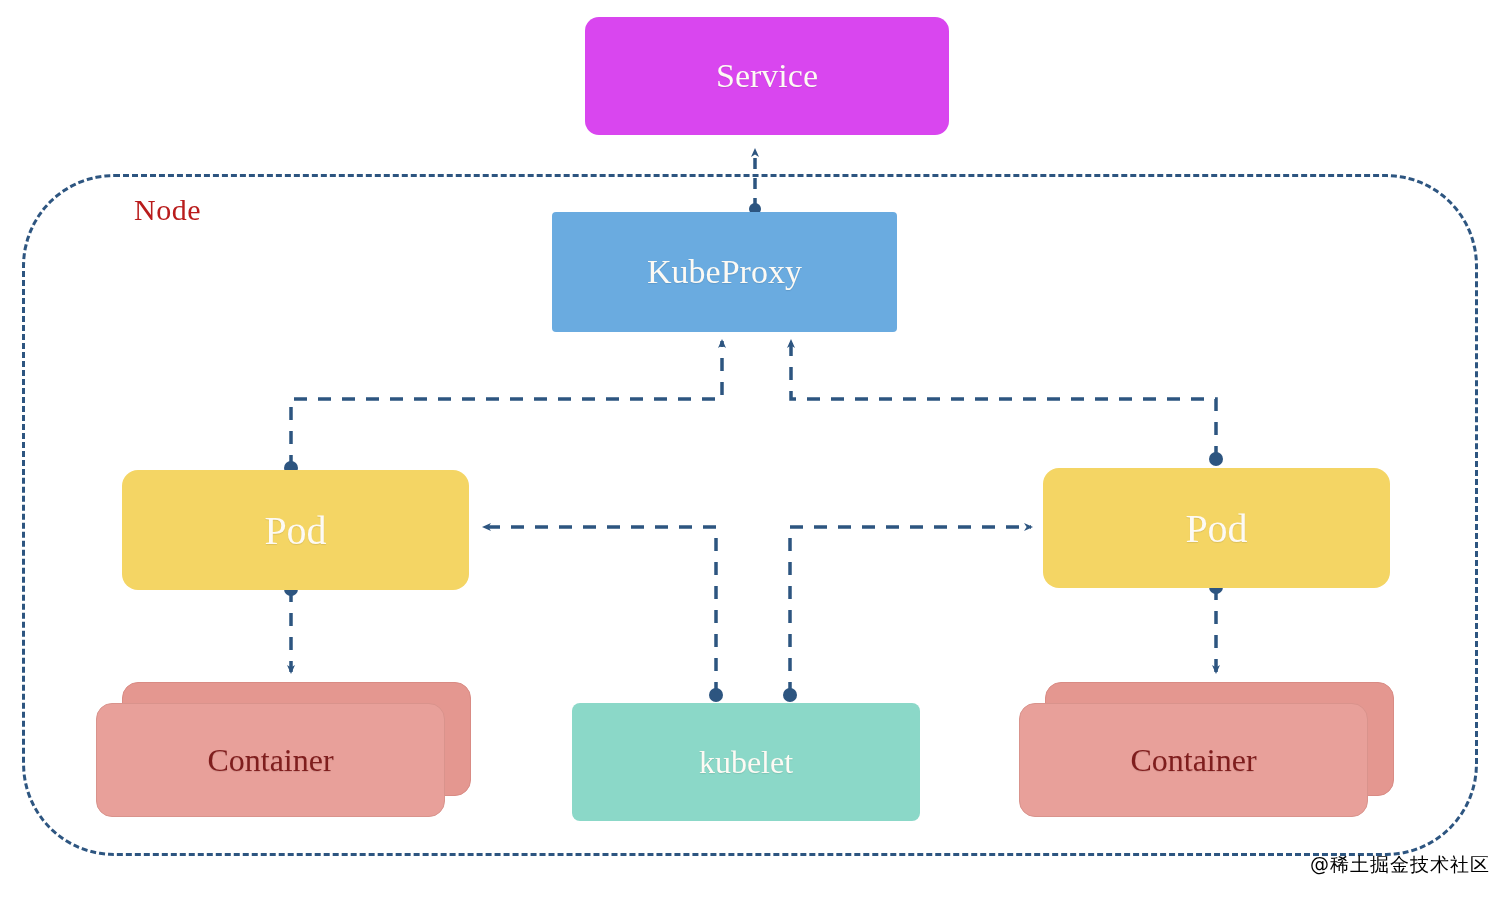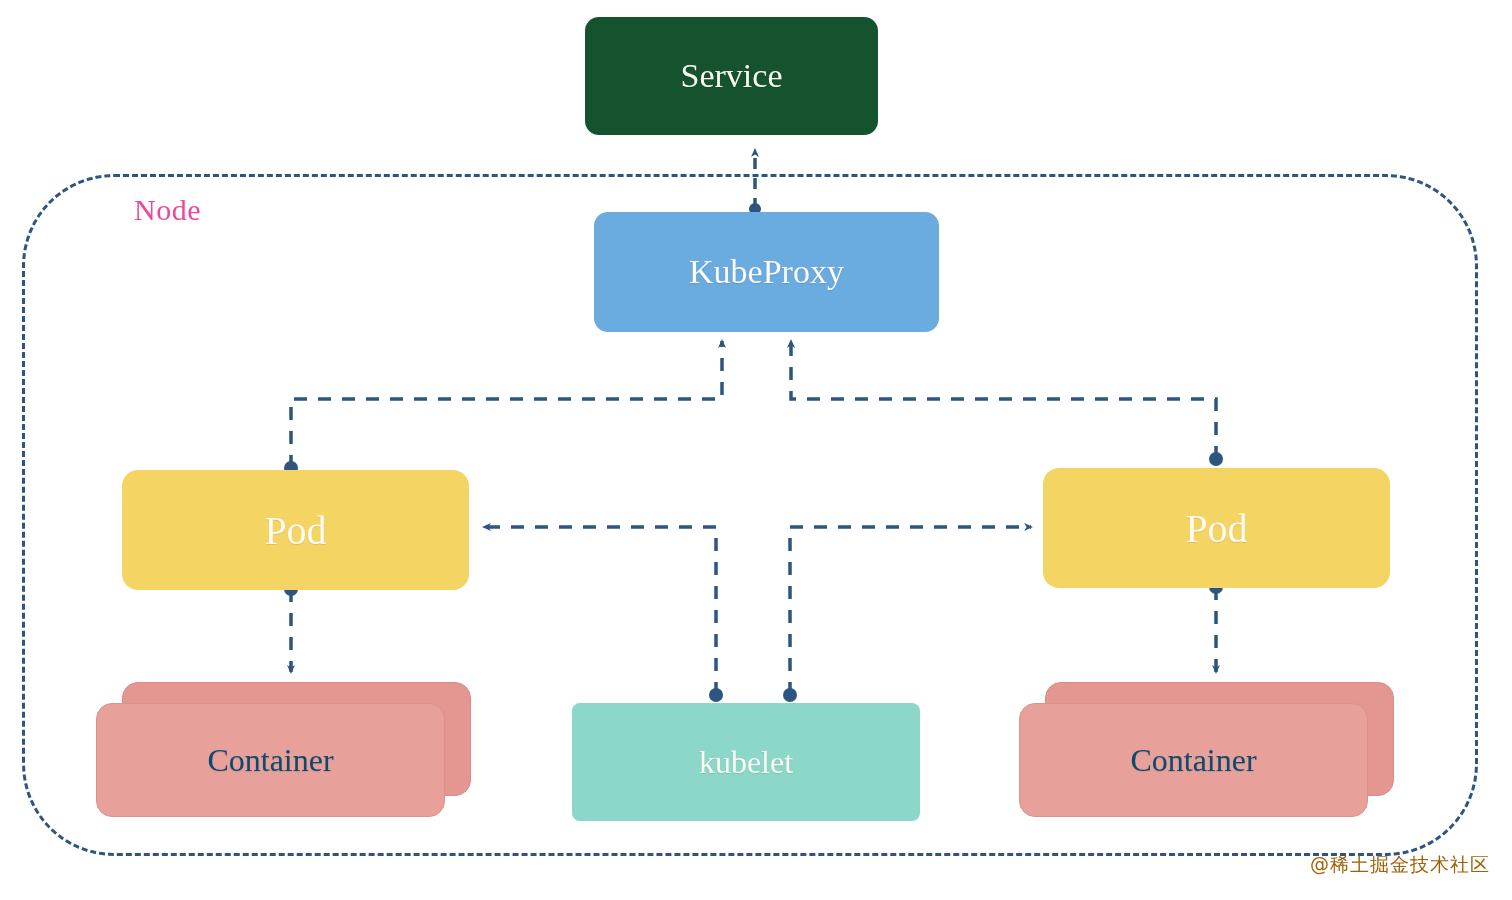--- a/index.html
+++ b/index.html
@@ -24,46 +24,46 @@
     border: 3px dashed #2d5580;
     border-radius: 92px;
     box-sizing: border-box;
     background: transparent;
   }
   .node-label {
     position: absolute;
     left: 134px;
     top: 193px;
     font-size: 30px;
-    color: #ec4899;
+    color: #b91c1c;
     font-family: "Liberation Serif", "DejaVu Serif", serif;
     letter-spacing: 0.5px;
     white-space: nowrap;
   }
   .box {
     position: absolute;
     box-sizing: border-box;
     display: flex;
     align-items: center;
     justify-content: center;
     color: #fdfaf4;
     font-family: "Liberation Serif", "DejaVu Serif", serif;
     text-shadow: 0 1px 1px rgba(0,0,0,0.10);
     white-space: nowrap;
   }
   .box-service {
-    left: 585px; top: 17px; width: 293px; height: 118px;
-    background: #14532d;
+    left: 585px; top: 17px; width: 364px; height: 118px;
+    background: #d946ef;
     border-radius: 14px;
     font-size: 34px;
   }
   .box-kubeproxy {
-    left: 594px; top: 212px; width: 345px; height: 120px;
+    left: 552px; top: 212px; width: 345px; height: 120px;
     background: #6aabe0;
-    border-radius: 14px;
+    border-radius: 4px;
     font-size: 34px;
   }
   .box-pod {
     width: 347px; height: 120px;
     background: #f4d564;
     border-radius: 16px;
     font-size: 40px;
   }
   .box-pod-left { left: 122px; top: 470px; }
   .box-pod-right { left: 1043px; top: 468px; }
@@ -84,21 +84,21 @@
   }
   .card-front {
     position: absolute;
     background: #e8a09a;
     border: 1px solid #d9938c;
     border-radius: 16px;
     box-sizing: border-box;
     display: flex;
     align-items: center;
     justify-content: center;
-    color: #0c4a6e;
+    color: #7f1d1d;
     font-size: 32px;
     font-family: "Liberation Serif", "DejaVu Serif", serif;
     text-shadow: 0 1px 1px rgba(0,0,0,0.10);
     white-space: nowrap;
   }
   .stack-left { left: 96px; top: 682px; width: 375px; height: 135px; }
   .stack-right { left: 1019px; top: 682px; width: 375px; height: 135px; }
   .stack-left .card-back,
   .stack-right .card-back { left: 26px; top: 0px; width: 349px; height: 114px; }
   .stack-left .card-front,
@@ -109,21 +109,21 @@
     left: 0; top: 0;
     width: 1512px;
     height: 900px;
     pointer-events: none;
   }
   .watermark {
     position: absolute;
     right: 22px;
     bottom: 22px;
     font-size: 19px;
-    color: #a16207;
+    color: #000000;
     font-family: "DejaVu Sans", "Liberation Sans", sans-serif;
     letter-spacing: 1px;
     white-space: nowrap;
   }
 </style>
 </head>
 <body>
 
 <div id="canvas">
 

